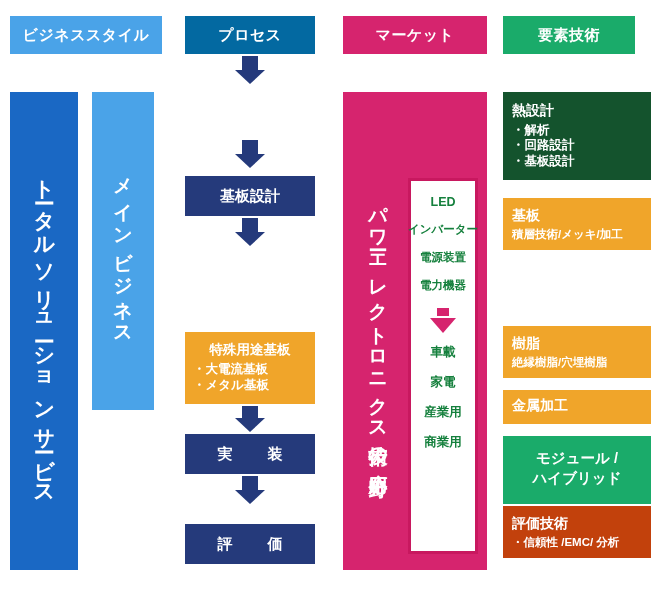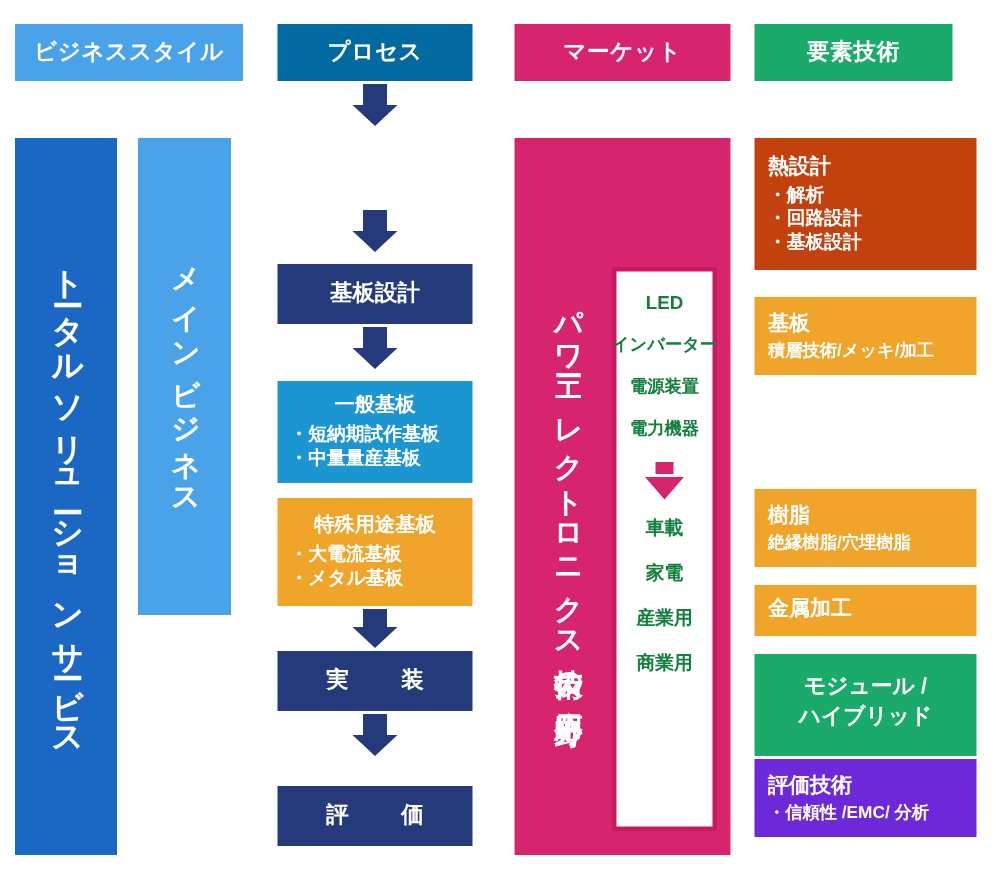--- a/index.html
+++ b/index.html
@@ -160,27 +160,27 @@
   }
 
   
   .tech {
     left: 503px;
     width: 148px;
     box-sizing: border-box;
     padding: 6px 9px;
     font-size: 12.5px;
   }
-  .t-thermal { top: 92px;  height: 88px;  background: #c2410c; }
+  .t-thermal { top: 92px;  height: 88px;  background: #14532d; }
   .t-sub     { top: 198px; height: 52px;  background: #f0a52a; }
   .t-mat     { top: 262px; height: 52px;  background: #f0a52a; }
   .t-resin   { top: 326px; height: 52px;  background: #f0a52a; }
   .t-metal   { top: 390px; height: 34px;  background: #f0a52a; }
   .t-module  { top: 436px; height: 68px;  background: #1aab6a; }
-  .t-valid   { top: 506px; height: 52px;  background: #6d28d9; }
+  .t-valid   { top: 506px; height: 52px;  background: #c2410c; }
 
   .tech .ttl { font-size: 14px; align-self: center; margin-bottom: 3px; }
   .tech.left .ttl { align-self: flex-start; }
   .tech .li { white-space: nowrap; font-size: 11.5px; font-weight: bold; }
   .t-thermal .li { font-size: 12.5px; }
   .t-module .ttl { font-size: 14.5px; line-height: 1.35; }
 </style>
 </head>
 <body>
 
@@ -219,25 +219,20 @@
 
   <div class="box proc p-pcb">
     <span>基板設計</span>
   </div>
 
   <div class="arrow a3">
     <div class="shaft"></div>
       <div class="head"></div>
   </div>
 
-  <div class="box left p-gen">
-    <span class="ttl">一般基板</span>
-    <span class="li">・短納期試作基板</span>
-    <span class="li">・中量量産基板</span>
-  </div>
 
   <div class="box left p-spc">
     <span class="ttl">特殊用途基板</span>
     <span class="li">・大電流基板</span>
     <span class="li">・メタル基板</span>
   </div>
 
   <div class="arrow a4">
     <div class="shaft"></div>
       <div class="head"></div>

